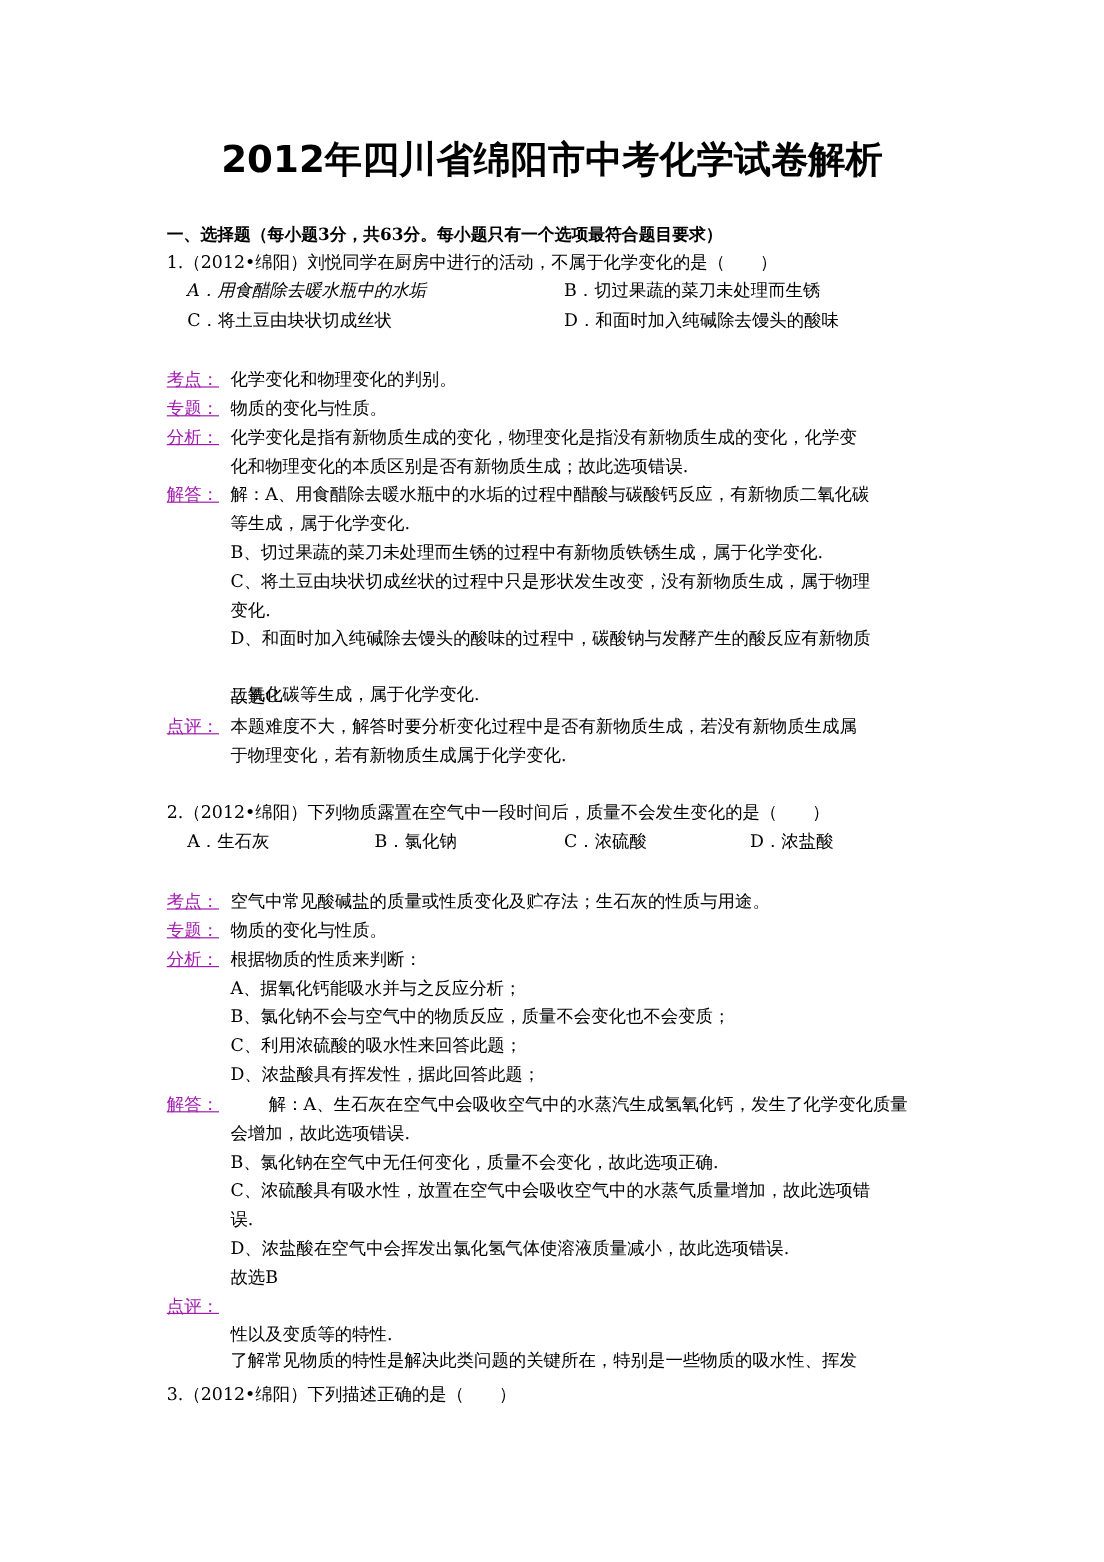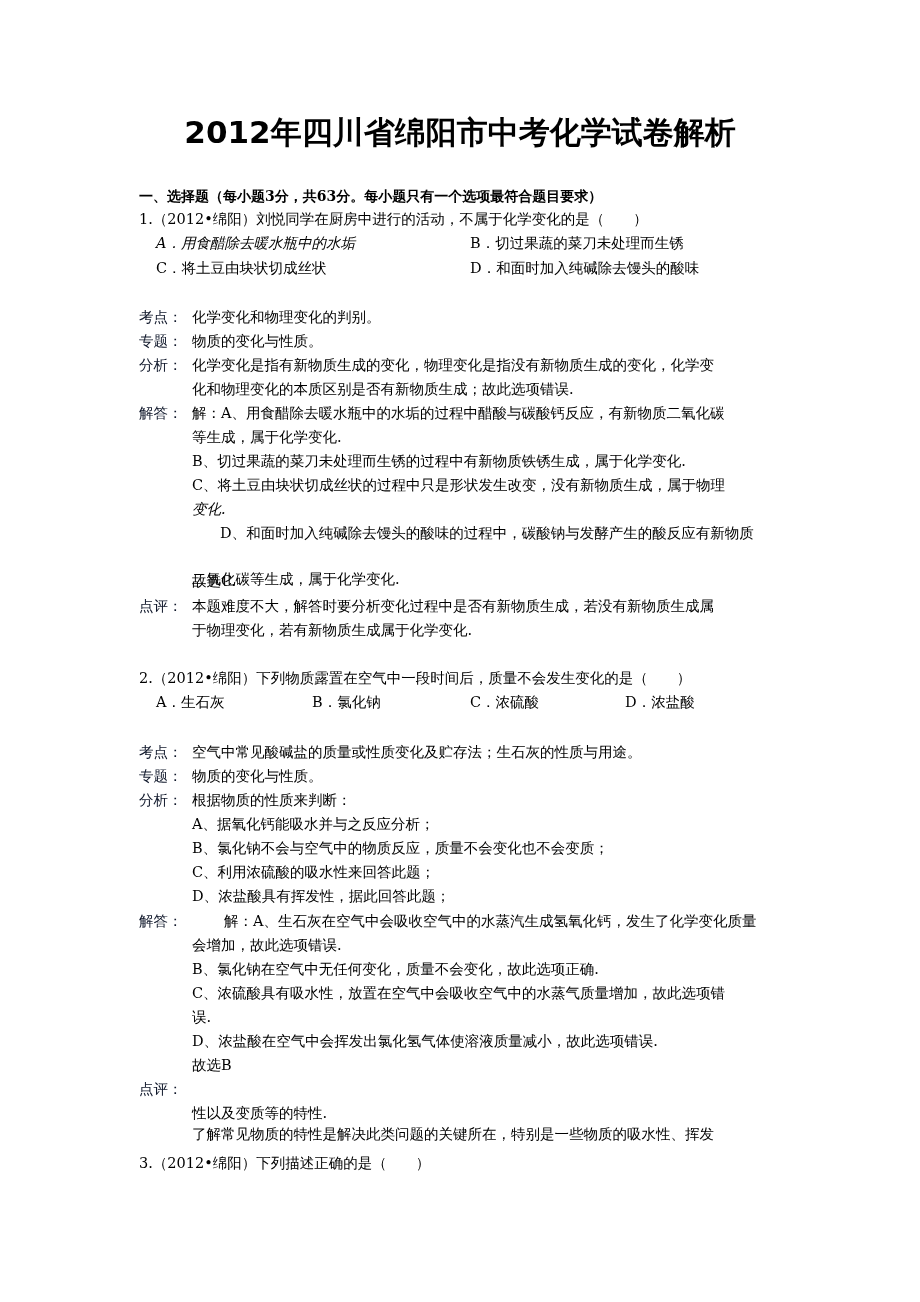--- a/index.html
+++ b/index.html
@@ -3,21 +3,21 @@
 <meta charset="utf-8">
 <style>
   html, body { margin: 0; padding: 0; background: #ffffff; }
   body { width: 920px; height: 1302px; position: relative; overflow: hidden;
          font-family: "DejaVu Serif", "Liberation Serif", serif; color: #000; }
   .title { position: absolute; left: 0; width: 920px; top: 112px; text-align: center;
            font-family: "DejaVu Sans", "Liberation Sans", sans-serif; font-weight: bold;
            font-size: 31px; letter-spacing: 0px; }
   .line { position: absolute; font-size: 14.5px; white-space: nowrap; line-height: 24px; }
   .sec { font-weight: bold; font-size: 14px; }
-  .lab { color: #0f172a; }
+  .lab { color: #a21caf; text-decoration: underline; }
 </style>
 </head>
 <body>
 
 <div class="title">2012年四川省绵阳市中考化学试卷解析</div>
 <div class="line sec" style="left:139px;top:184px;">一、选择题（每小题3分，共63分。每小题只有一个选项最符合题目要求）</div>
 
 <div class="line" style="left:139px;top:207px;">1.（2012•绵阳）刘悦同学在厨房中进行的活动，不属于化学变化的是（　　）</div>
 <div class="line" style="left:156px;top:231px;font-style:italic;">A．用食醋除去暖水瓶中的水垢</div>
 <div class="line" style="left:470px;top:231px;">B．切过果蔬的菜刀未处理而生锈</div>
@@ -29,22 +29,22 @@
 <div class="line lab" style="left:139px;top:329px;">专题：</div>
 <div class="line" style="left:192px;top:329px;">物质的变化与性质。</div>
 <div class="line lab" style="left:139px;top:353px;">分析：</div>
 <div class="line" style="left:192px;top:353px;">化学变化是指有新物质生成的变化，物理变化是指没有新物质生成的变化，化学变</div>
 <div class="line" style="left:192px;top:377px;">化和物理变化的本质区别是否有新物质生成；故此选项错误.</div>
 <div class="line lab" style="left:139px;top:401px;">解答：</div>
 <div class="line" style="left:192px;top:401px;">解：A、用食醋除去暖水瓶中的水垢的过程中醋酸与碳酸钙反应，有新物质二氧化碳</div>
 <div class="line" style="left:192px;top:425px;">等生成，属于化学变化.</div>
 <div class="line" style="left:192px;top:449px;">B、切过果蔬的菜刀未处理而生锈的过程中有新物质铁锈生成，属于化学变化.</div>
 <div class="line" style="left:192px;top:473px;">C、将土豆由块状切成丝状的过程中只是形状发生改变，没有新物质生成，属于物理</div>
-<div class="line" style="left:192px;top:497px;font-style:italic;">变化.</div>
-<div class="line" style="left:192px;top:521px;margin-left:28px;">D、和面时加入纯碱除去馒头的酸味的过程中，碳酸钠与发酵产生的酸反应有新物质</div>
+<div class="line" style="left:192px;top:497px;">变化.</div>
+<div class="line" style="left:192px;top:521px;">D、和面时加入纯碱除去馒头的酸味的过程中，碳酸钠与发酵产生的酸反应有新物质</div>
 <div class="line" style="left:192px;top:567px;">二氧化碳等生成，属于化学变化.</div>
 <div class="line" style="left:192px;top:569px;">故选C.</div>
 <div class="line lab" style="left:139px;top:594px;">点评：</div>
 <div class="line" style="left:192px;top:594px;">本题难度不大，解答时要分析变化过程中是否有新物质生成，若没有新物质生成属</div>
 <div class="line" style="left:192px;top:618px;">于物理变化，若有新物质生成属于化学变化.</div>
 
 <div class="line" style="left:139px;top:666px;">2.（2012•绵阳）下列物质露置在空气中一段时间后，质量不会发生变化的是（　　）</div>
 <div class="line" style="left:156px;top:690px;">A．生石灰</div>
 <div class="line" style="left:312px;top:690px;">B．氯化钠</div>
 <div class="line" style="left:470px;top:690px;">C．浓硫酸</div>

